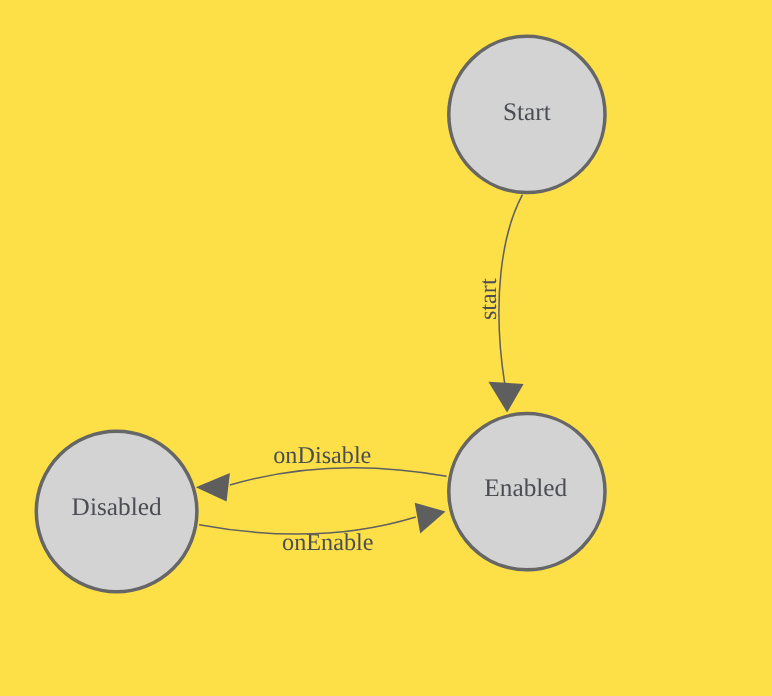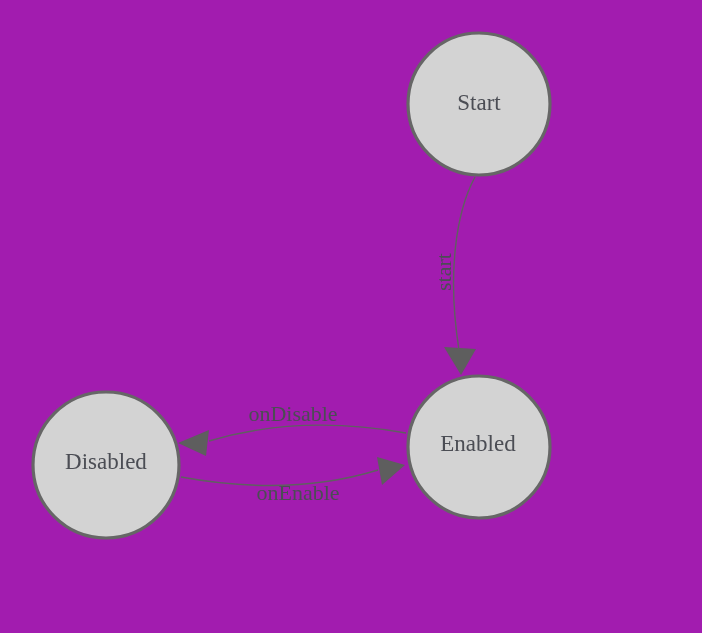--- a/index.html
+++ b/index.html
@@ -4,21 +4,21 @@
 <style>
   html, body {
     margin: 0;
     padding: 0;
     background: #ffffff;
   }
   .canvas {
     position: relative;
     width: 702px;
     height: 633px;
-    background: #a21caf;
+    background: #fde047;
     overflow: hidden;
   }
   svg { display: block; }
   .node-label {
     font-family: "Liberation Serif", "DejaVu Serif", serif;
     font-size: 23px;
   }
   .edge-label {
     font-family: "Liberation Serif", "DejaVu Serif", serif;
     font-size: 22px;

